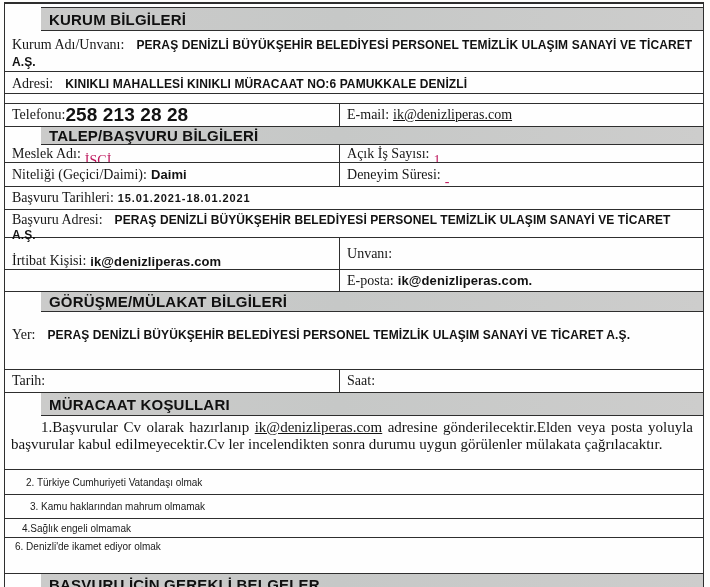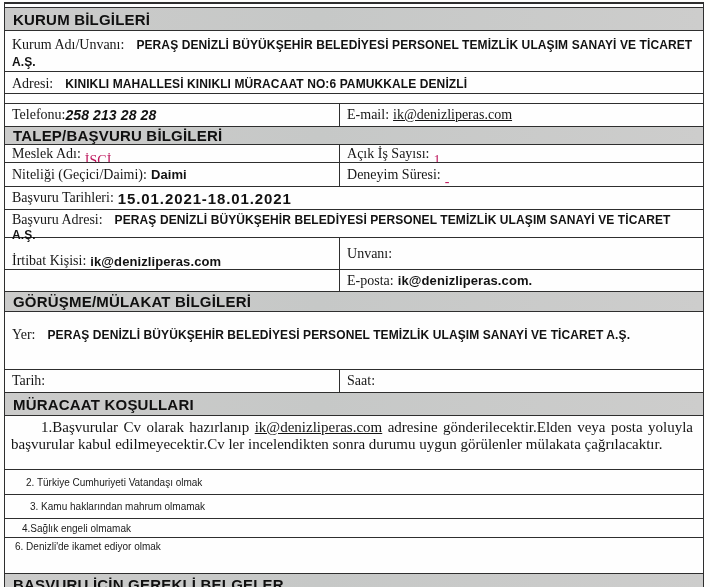--- a/index.html
+++ b/index.html
@@ -27,20 +27,21 @@
     background: linear-gradient(90deg, #cbcbca 0%, #c6c8c7 45%, #cdcdcc 100%);
     border-bottom: 1.5px solid #2e2e2e;
     display: flex;
     align-items: center;
     padding-left: 8px;
     font-family: "Liberation Sans", sans-serif;
     font-weight: 700;
     font-size: 15px;
     letter-spacing: 0.2px;
     color: #101010;
+    margin-left: 36px;
   }
   .bar.first { margin-top: 3px; border-top: 1.5px solid #2e2e2e; }
   .row {
     border-bottom: 1.5px solid #2e2e2e;
     background: #fefefe;
   }
   .row.flexrow { display: flex; }
   .cell {
     display: flex;
     align-items: center;
@@ -57,21 +58,21 @@
     color: #161616;
   }
   .val {
     font-family: "Liberation Sans", sans-serif;
     font-weight: 700;
     font-size: 12px;
     letter-spacing: 0.1px;
     color: #121212;
   }
   .val-serif { font-family: Liberation Serif, serif; font-size: 14px; color: #be185d; margin-top: 15px; }
-  .dates { font-size: 15px; letter-spacing: 0.9px; }
+  .dates { font-size: 11px; letter-spacing: 0.9px; }
   .link { text-decoration: underline; }
   .para {
     font-family: "Liberation Serif", serif;
     font-size: 15px;
     line-height: 17px;
     text-align: justify;
     text-indent: 30px;
     padding: 3px 10px 0 6px;
   }
   .cond {
@@ -107,21 +108,21 @@
       <span class="lbl">Adresi:</span>
       <span class="sp"></span>
       <span class="val">KINIKLI MAHALLESİ KINIKLI MÜRACAAT NO:6 PAMUKKALE DENİZLİ</span>
     </div>
 
     <div class="row" style="height:10px"></div>
 
     <div class="row flexrow" style="height:23px">
       <div class="cell left">
         <span class="lbl">Telefonu:</span>
-          <span class="val" style="font-size:14px;font-style:italic;">258 213 28 28</span>
+          <span class="val" style="font-size:19px;">258 213 28 28</span>
       </div>
       <div class="cell right">
         <span class="lbl">E-mail:</span>
         <span class="sp"></span>
         <span class="lbl link">ik@denizliperas.com</span>
       </div>
     </div>
 
     <div class="bar" style="height:18px">
       <span>TALEP/BAŞVURU BİLGİLERİ</span>

